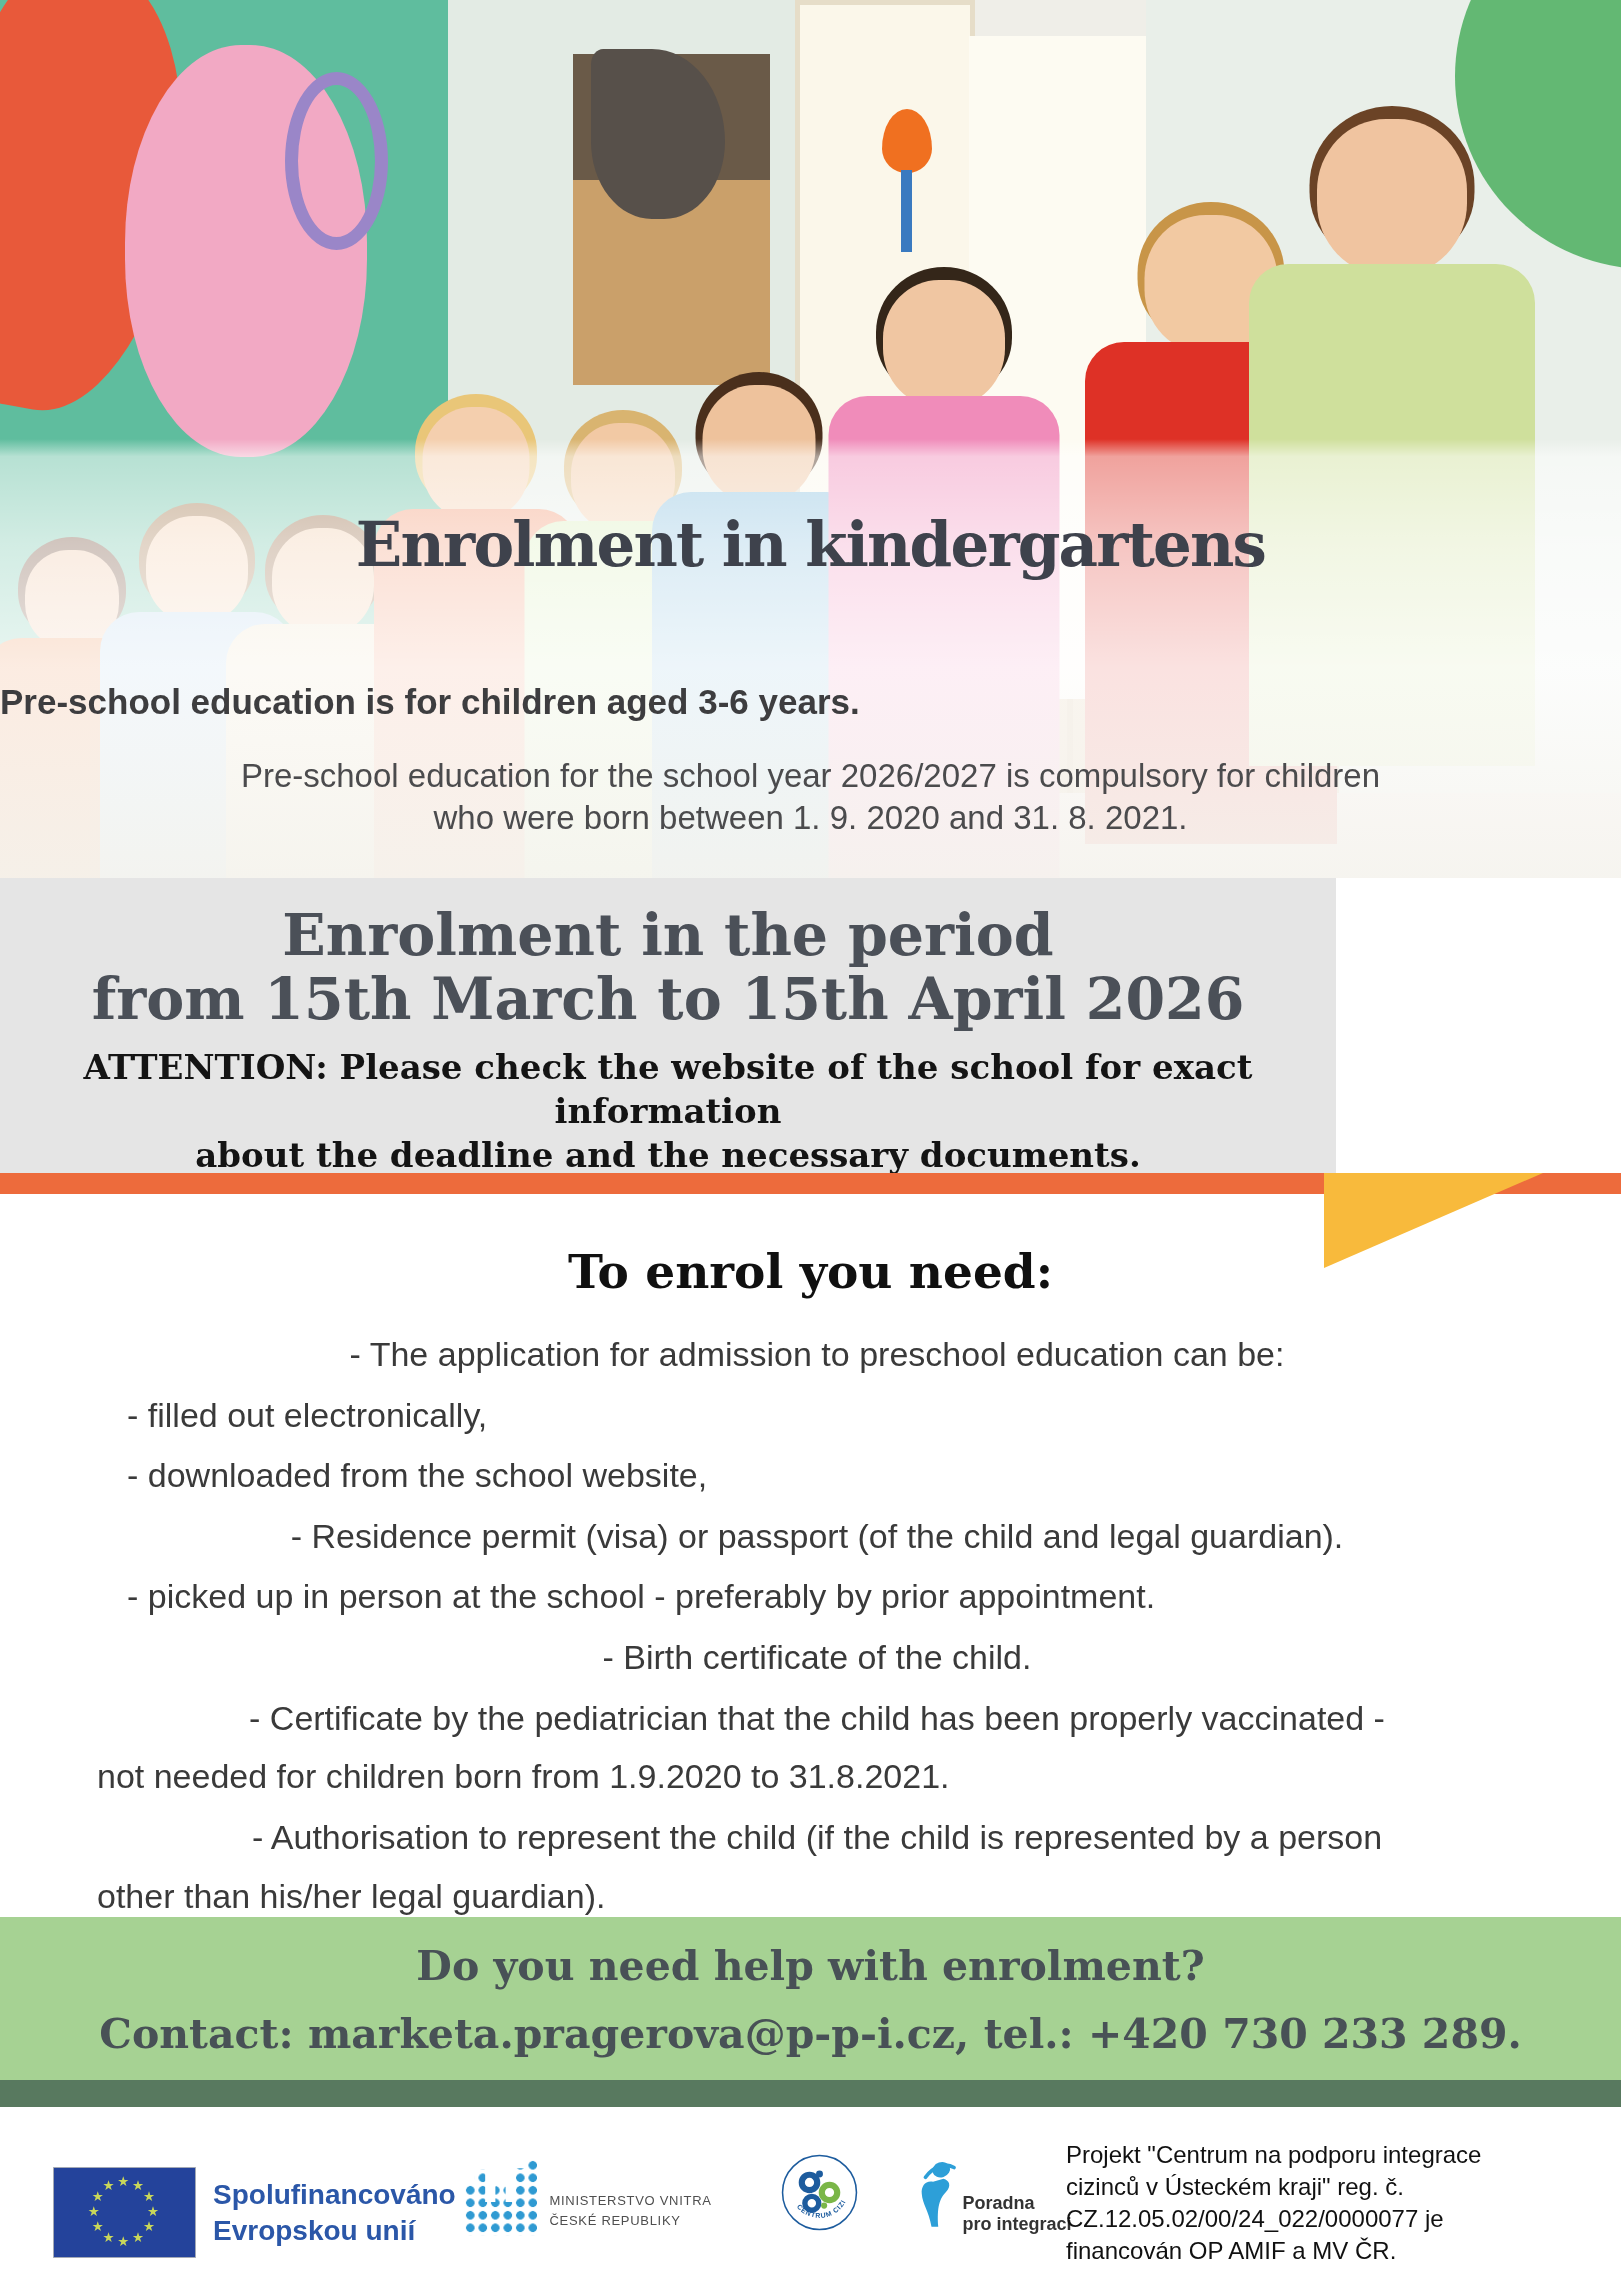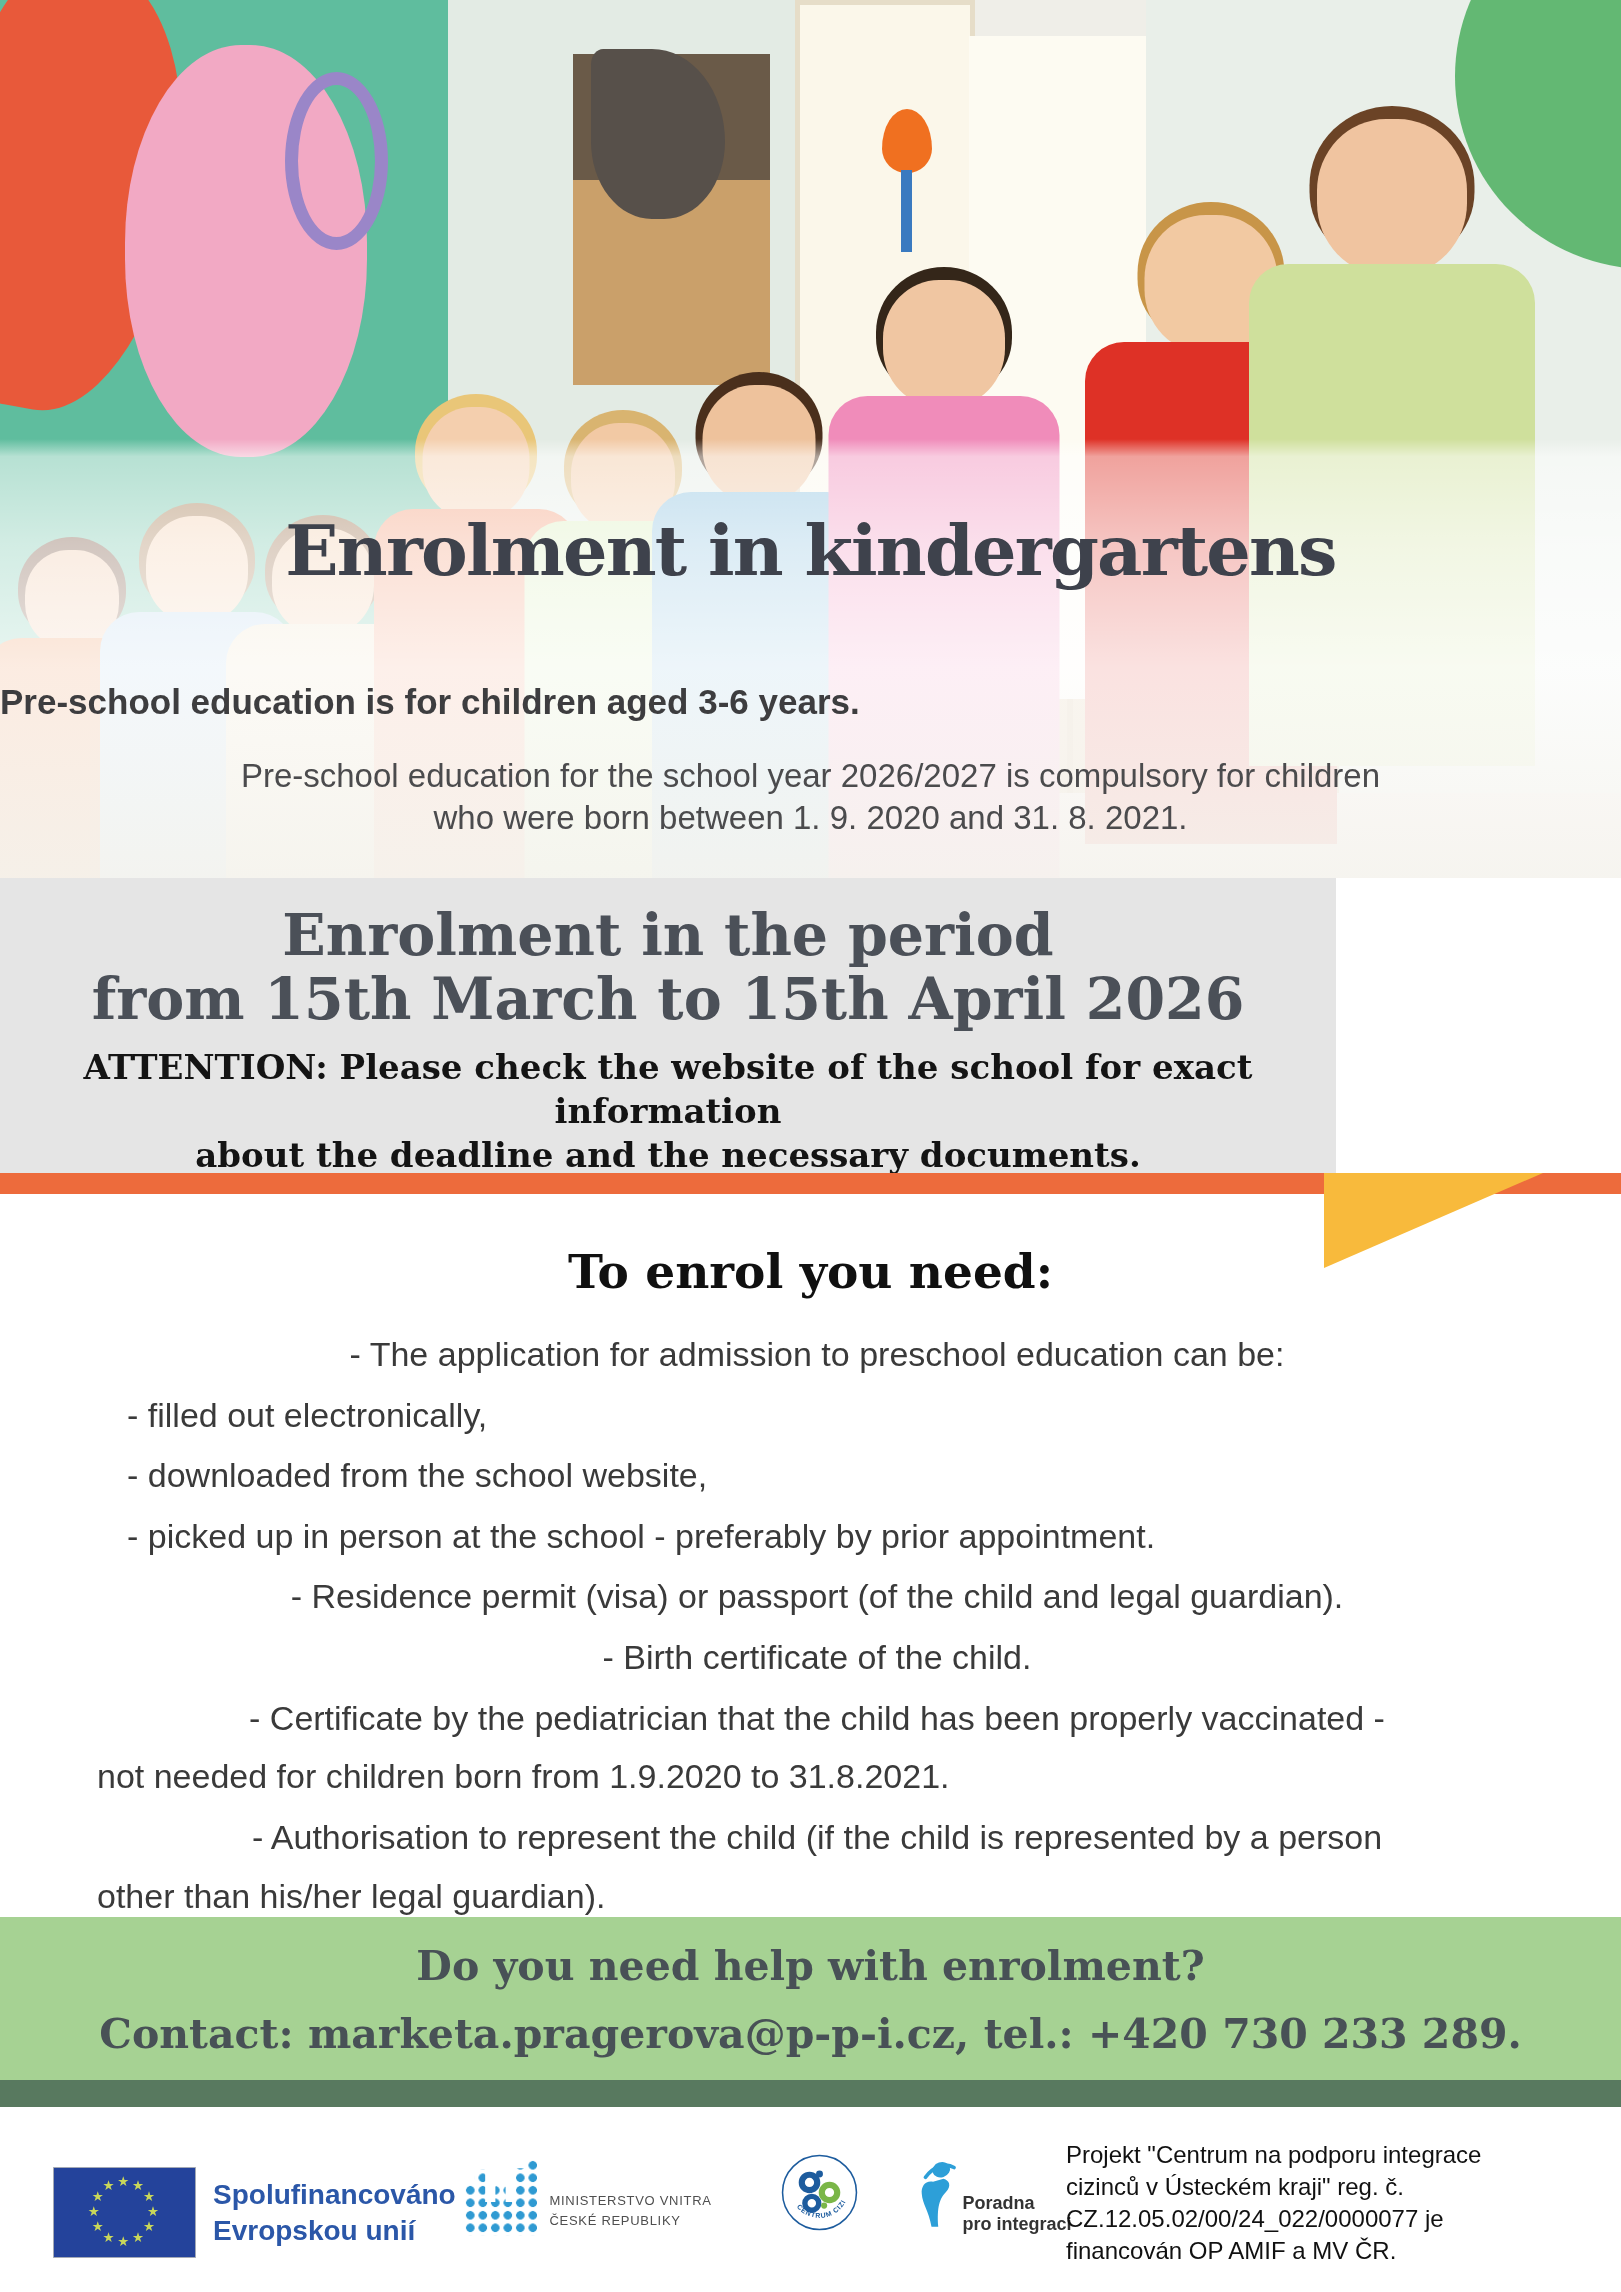--- a/index.html
+++ b/index.html
@@ -36,21 +36,21 @@
 
   .overlay{position:absolute;inset:0;
     background:linear-gradient(to bottom,
       rgba(255,255,255,0) 50%,
       rgba(255,255,255,0.55) 52%,
       rgba(255,255,255,0.72) 62%,
       rgba(255,255,255,0.86) 76%,
       rgba(246,245,240,0.96) 100%);}
 
   .hero h1{position:absolute;left:0;top:509px;width:100%;margin:0;text-align:center;
-           font-family:"DejaVu Serif",serif;font-weight:bold;font-size:70px;letter-spacing:-1.8px;
+           font-family:"DejaVu Serif",serif;font-weight:bold;font-size:61px;letter-spacing:-1.8px;
            color:#3e424c;}
   .hero .sub{position:absolute;left:0;top:682px;width:100%;margin:0;text-align:left;
              font-size:35px;font-weight:bold;color:#3d3d3f;}
   .hero .lead{position:absolute;left:0;top:755px;width:100%;margin:0;text-align:center;
               font-size:33px;color:#4b4b4d;line-height:1.26;}
   .hero .lead span{display:block;}
 
   
   .banner-yellow{position:absolute;left:0;top:878px;width:1336px;height:296px;background:#e5e5e5;}
   .banner-yellow h2{margin:0;padding-top:25px;text-align:center;
@@ -200,22 +200,22 @@
   </section>
   <div class="stripe-orange"></div>
   <div class="bubble-tail"></div>
 
   <section class="requirements">
     <h3>To enrol you need:</h3>
     <div id="req-list">
         <p class="req ind0">- The application for admission to preschool education can be:</p>
         <p class="req ind1">-  filled out electronically,</p>
         <p class="req ind1">-  downloaded from the school website,</p>
+        <p class="req ind0">- Residence permit (visa) or passport (of the child and legal guardian).</p>
         <p class="req ind1">-  picked up in person at the school - preferably by prior appointment.</p>
-        <p class="req ind0">- Residence permit (visa) or passport (of the child and legal guardian).</p>
         <p class="req ind0">- Birth certificate of the child.</p>
         <p class="req ind0">- Certificate by the pediatrician that the child has been properly vaccinated -</p>
         <p class="req cont">not needed for children born from 1.9.2020 to 31.8.2021.</p>
         <p class="req ind0">- Authorisation to represent the child (if the child is represented by a person</p>
         <p class="req cont">other than his/her legal guardian).</p>
       </div>
   </section>
 
   <section class="banner-green">
     <p class="hb1">Do you need help with enrolment?</p>

